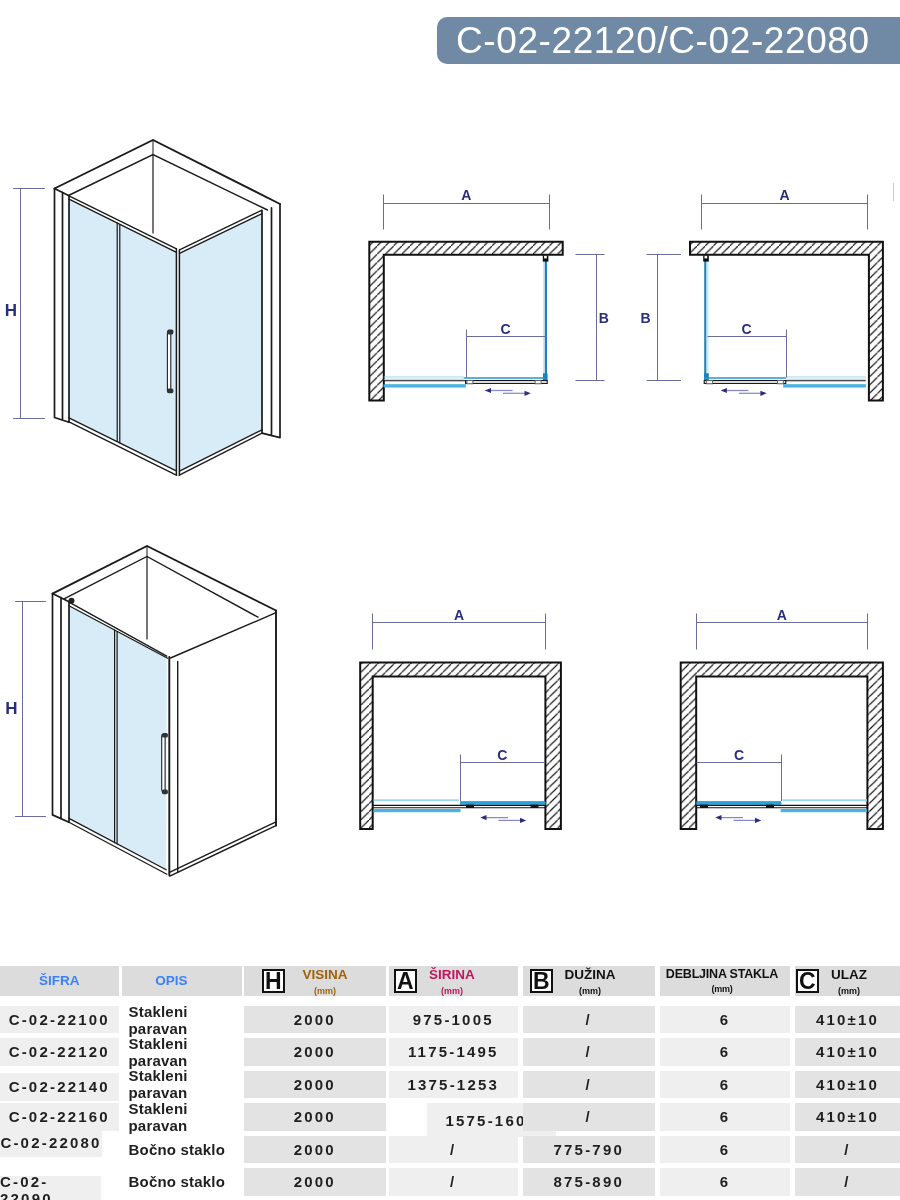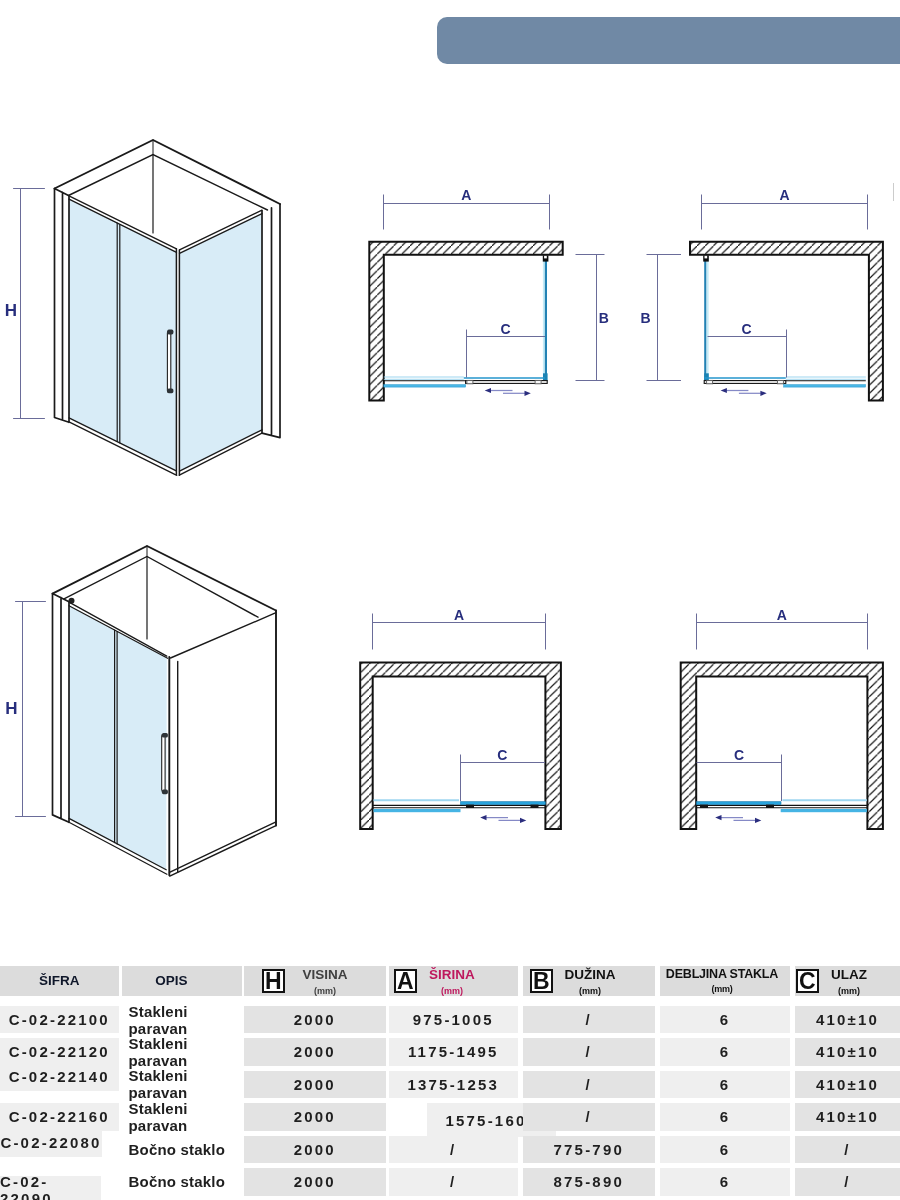--- a/index.html
+++ b/index.html
@@ -4,29 +4,30 @@
 <style>
 html,body{margin:0;padding:0;background:#fff;}
 #page{position:relative;width:900px;height:1200px;overflow:hidden;background:#fff;font-family:"Liberation Sans",sans-serif;}
 .abs{position:absolute;}
 .hcell{position:absolute;background:#dcdcdc;}
 .c-g{background:#e3e3e3;}
 .c-l{background:#efefef;}
 .c-w{background:#ffffff;}
 .cell{position:absolute;display:flex;align-items:center;justify-content:center;font-size:15px;letter-spacing:2.2px;color:#1f1f1f;font-weight:bold;}
 .cell.left{justify-content:flex-start;padding-left:7px;box-sizing:border-box;font-size:15px;letter-spacing:0.2px;}
-.hl{position:absolute;font-weight:bold;font-size:13.5px;color:#0f172a;display:flex;align-items:center;justify-content:center;}
+.hl{position:absolute;font-weight:bold;font-size:13.5px;color:#3b82f6;display:flex;align-items:center;justify-content:center;}
 .lbox{position:absolute;width:19.5px;height:20px;border:2px solid #111;background:#fff;font-weight:bold;font-size:23px;color:#111;text-align:center;line-height:20px;}
 </style>
 </head>
 <body>
 <div id="page">
 
 <div class="abs" style="left:437px;top:16.5px;width:473px;height:47.5px;background:#7089a5;border-radius:10px;"></div>
 
+<div class="abs" style="left:456px;top:16.5px;height:47.5px;line-height:48px;font-size:37px;letter-spacing:0.6px;color:#ffffff;">C-02-22120/C-02-22080</div>
 <svg class="abs" style="left:0;top:0" width="900" height="950" viewBox="0 0 900 950">
 <defs>
 <pattern id="hatch" patternUnits="userSpaceOnUse" width="8.2" height="8.2">
 <rect width="8.2" height="8.2" fill="#ffffff"></rect>
 <path d="M-2,10.2 L10.2,-2 M6.2,18.4 L18.4,6.2" stroke="#111" stroke-width="1.15"></path>
 </pattern>
 <g id="slide">
 <path d="M-16.8,-1.3 L5.5,-1.3" stroke="#8589c6" stroke-width="1.25" fill="none"></path>
 <polygon points="-22.3,-1.3 -16,-3.9 -16,1.3" fill="#2b2e7e"></polygon>
 <path d="M-4,1.5 L19,1.5" stroke="#8589c6" stroke-width="1.25" fill="none"></path>
@@ -258,21 +259,21 @@
 
 <div class="hcell" style="left:522.5px;top:7.600000000000023px;width:132.5px;height:30.2px;"></div>
 
 <div class="hcell" style="left:660px;top:7.600000000000023px;width:130px;height:30.2px;"></div>
 
 <div class="hcell" style="left:795px;top:7.600000000000023px;width:105px;height:30.2px;"></div>
 <div class="hl" style="left:0px;top:7.6px;width:118.5px;height:30.2px;">ŠIFRA</div>
 <div class="hl" style="left:121.5px;top:7.6px;width:100px;height:30.2px;">OPIS</div>
 
 <div class="lbox" style="left:261.5px;top:10.899999999999977px;">H</div>
-<div class="abs" style="left:265px;top:8.5px;width:120px;text-align:center;font-weight:bold;font-size:13.5px;color:#404040;">VISINA<br><span style="font-weight:bold;font-size:9px;">(mm)</span></div>
+<div class="abs" style="left:265px;top:8.5px;width:120px;text-align:center;font-weight:bold;font-size:13.5px;color:#a16207;">VISINA<br><span style="font-weight:bold;font-size:9px;">(mm)</span></div>
 
 <div class="lbox" style="left:393.5px;top:10.899999999999977px;">A</div>
 <div class="abs" style="left:392px;top:8.5px;width:120px;text-align:center;font-weight:bold;font-size:13.5px;color:#be185d;">ŠIRINA<br><span style="font-weight:bold;font-size:9px;">(mm)</span></div>
 
 <div class="lbox" style="left:529.5px;top:10.899999999999977px;">B</div>
 <div class="abs" style="left:530px;top:8.5px;width:120px;text-align:center;font-weight:bold;font-size:13.5px;color:#111;">DUŽINA<br><span style="font-weight:bold;font-size:9px;">(mm)</span></div>
 
 <div class="lbox" style="left:795.5px;top:10.899999999999977px;">C</div>
 <div class="abs" style="left:789px;top:8.5px;width:120px;text-align:center;font-weight:bold;font-size:13.5px;color:#111;">ULAZ<br><span style="font-weight:bold;font-size:9px;">(mm)</span></div>
 
@@ -287,21 +288,21 @@
 <div class="cell c-g" style="left:795px;top:47.8px;width:105px;height:27.5px;">410±10</div>
 
 <div class="cell c-l" style="left:0px;top:80.2px;width:118.5px;height:27.5px;">C-02-22120</div>
 <div class="cell c-w left" style="left:121.5px;top:80.2px;width:120px;height:27.5px;">Stakleni paravan</div>
 <div class="cell c-g" style="left:243.5px;top:80.2px;width:142.5px;height:27.5px;">2000</div>
 <div class="cell c-l" style="left:389px;top:80.2px;width:128.5px;height:27.5px;">1175-1495</div>
 <div class="cell c-g" style="left:522.5px;top:80.2px;width:132.5px;height:27.5px;">/</div>
 <div class="cell c-l" style="left:660px;top:80.2px;width:130px;height:27.5px;">6</div>
 <div class="cell c-g" style="left:795px;top:80.2px;width:105px;height:27.5px;">410±10</div>
 
-<div class="cell c-l" style="left:0px;top:105px;width:118.5px;height:27.5px;">C-02-22140</div>
+<div class="cell c-l" style="left:0px;top:115px;width:118.5px;height:27.5px;">C-02-22140</div>
 <div class="cell c-w left" style="left:121.5px;top:112.7px;width:120px;height:27.5px;">Stakleni paravan</div>
 <div class="cell c-g" style="left:243.5px;top:112.7px;width:142.5px;height:27.5px;">2000</div>
 <div class="cell c-l" style="left:389px;top:112.7px;width:128.5px;height:27.5px;">1375-1253</div>
 <div class="cell c-g" style="left:522.5px;top:112.7px;width:132.5px;height:27.5px;">/</div>
 <div class="cell c-l" style="left:660px;top:112.7px;width:130px;height:27.5px;">6</div>
 <div class="cell c-g" style="left:795px;top:112.7px;width:105px;height:27.5px;">410±10</div>
 
 <div class="cell c-l" style="left:0px;top:145.1px;width:118.5px;height:27.5px;">C-02-22160</div>
 <div class="cell c-w left" style="left:121.5px;top:145.1px;width:120px;height:27.5px;">Stakleni paravan</div>
 <div class="cell c-g" style="left:243.5px;top:145.1px;width:142.5px;height:27.5px;">2000</div>

